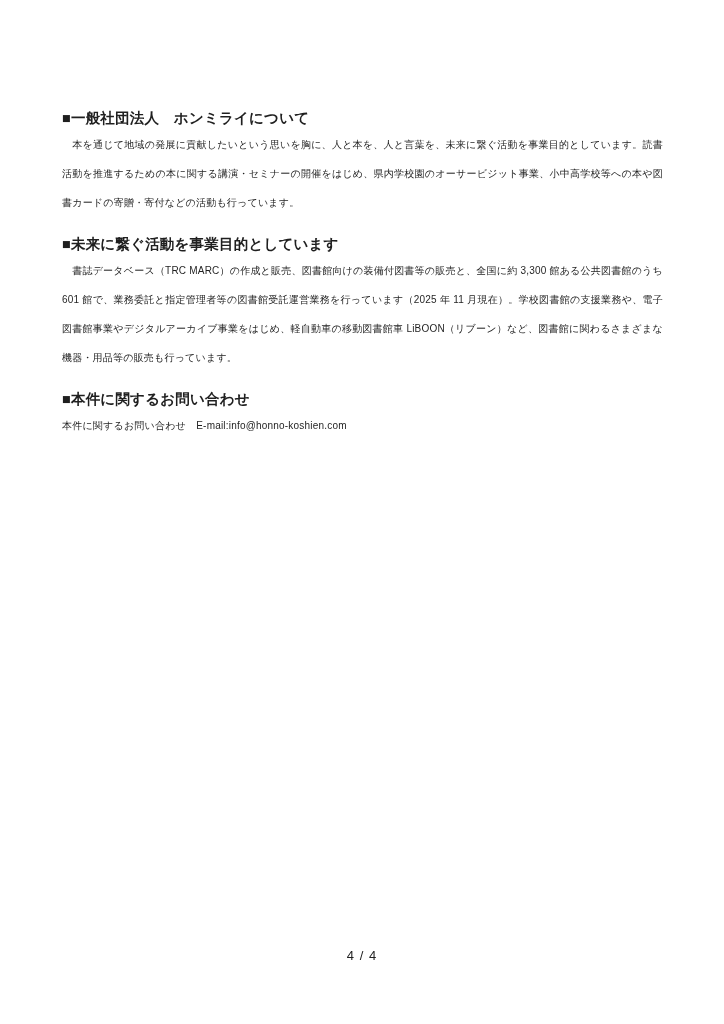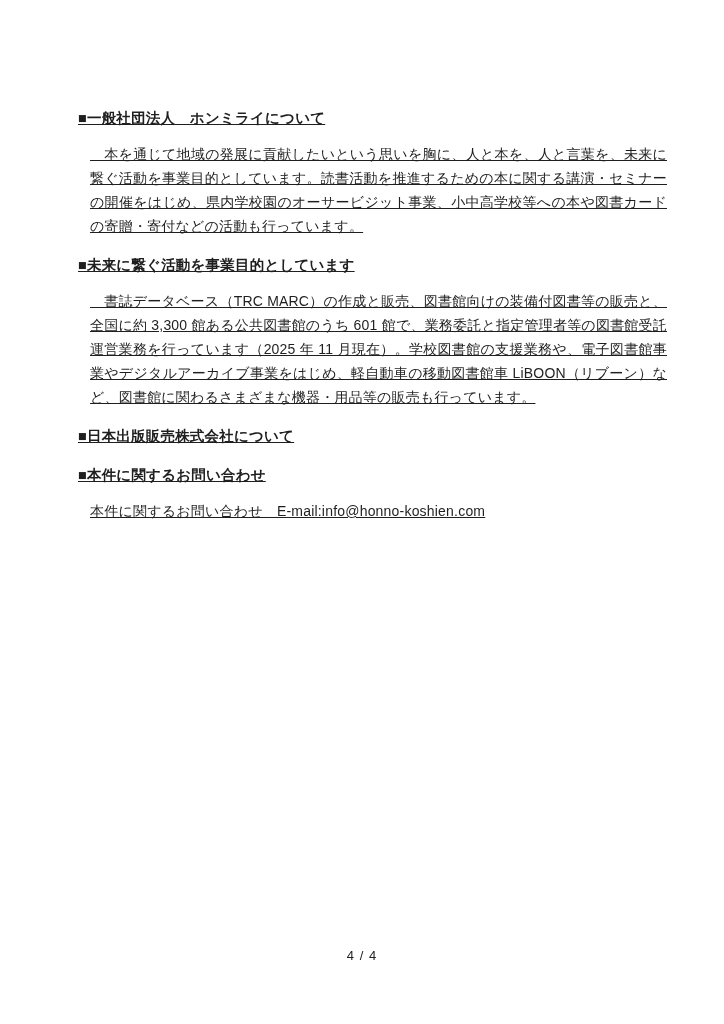--- a/index.html
+++ b/index.html
@@ -11,41 +11,40 @@
     position: relative;
     width: 724px;
     height: 1024px;
     background: #ffffff;
     font-family: "Liberation Sans", sans-serif;
     color: #1f1f1f;
     overflow: hidden;
   }
   .content {
     position: absolute;
-    left: 78px;
+    left: 62px;
     top: 106px;
     width: 601px;
-    text-decoration: underline;
   }
   .doc-section {
     margin: 0 0 15px 0;
   }
   .section-heading {
     font-size: 14.5px;
     font-weight: bold;
     line-height: 24px;
     margin: 0;
     padding: 0;
     letter-spacing: 0.2px;
   }
   .section-body {
-    font-size: 14px;
+    font-size: 10px;
     font-weight: normal;
-    line-height: 24px;
-    margin: 12px;
+    line-height: 29px;
+    margin: 0;
     padding: 0;
     text-align: justify;
     text-justify: inter-ideograph;
     letter-spacing: 0.2px;
     word-break: break-all;
   }
   .page-number {
     position: absolute;
     top: 944px;
     left: 0;
@@ -67,21 +66,20 @@
       <h2 class="section-heading">■一般社団法人　ホンミライについて</h2>
       <p class="section-body">　本を通じて地域の発展に貢献したいという思いを胸に、人と本を、人と言葉を、未来に繋ぐ活動を事業目的としています。読書活動を推進するための本に関する講演・セミナーの開催をはじめ、県内学校園のオーサービジット事業、小中高学校等への本や図書カードの寄贈・寄付などの活動も行っています。</p>
     </div>
 
     <div class="doc-section">
       <h2 class="section-heading">■未来に繋ぐ活動を事業目的としています</h2>
       <p class="section-body">　書誌データベース（TRC MARC）の作成と販売、図書館向けの装備付図書等の販売と、全国に約 3,300 館ある公共図書館のうち 601 館で、業務委託と指定管理者等の図書館受託運営業務を行っています（2025 年 11 月現在）。学校図書館の支援業務や、電子図書館事業やデジタルアーカイブ事業をはじめ、軽自動車の移動図書館車 LiBOON（リブーン）など、図書館に関わるさまざまな機器・用品等の販売も行っています。</p>
     </div>
 
     <div class="doc-section">
-      <h2 class="section-heading">■日本出版販売株式会社について</h2>
     </div>
 
     <div class="doc-section">
       <h2 class="section-heading">■本件に関するお問い合わせ</h2>
       <p class="section-body">本件に関するお問い合わせ　E-mail:info@honno-koshien.com</p>
     </div>
 
   </div>
 
   <div class="page-number">4 / 4</div>

